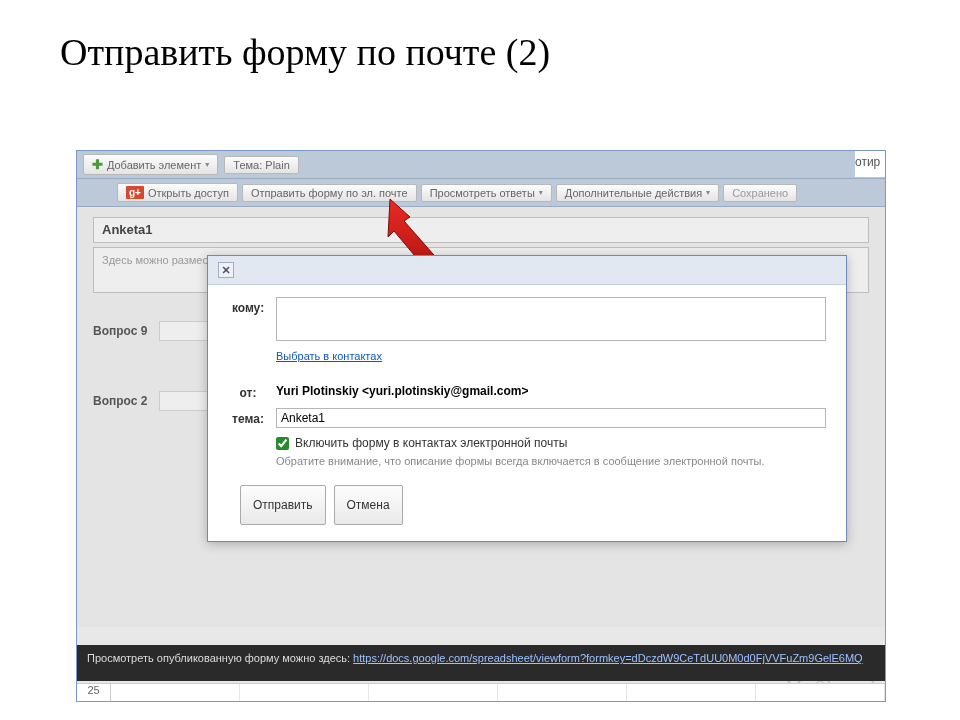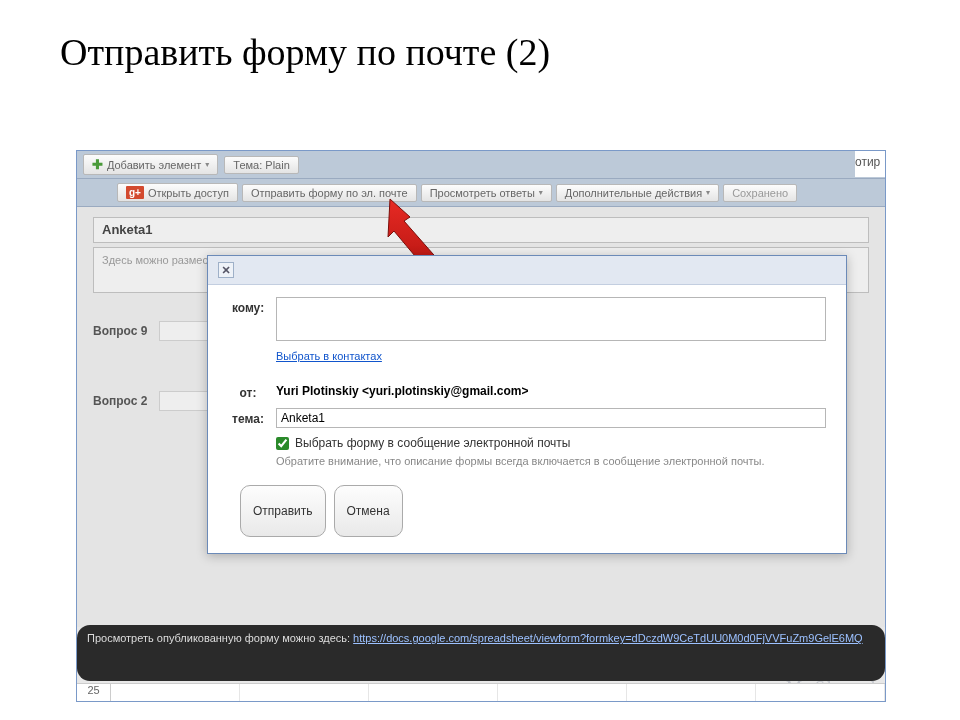--- a/index.html
+++ b/index.html
@@ -111,37 +111,37 @@
   .from-val { font-size:12px; color:#000; padding-top:2px;font-weight:bold;}
   .subj-input {
     flex:1; height:20px; border:1px solid #b6b6b6; padding:2px 4px; font-size:12px;
   }
   .chk-row { margin-left:48px; display:flex; align-items:center; gap:6px; font-size:12px; color:#333; margin-top:4px;}
   .chk { width:13px;height:13px; accent-color:#2a8a2a;}
   .note { margin-left:48px; font-size:11px; color:#888; margin-top:4px; max-width:520px; line-height:1.35;}
   .modal-btns { margin:16px 0 0 12px; display:flex; gap:8px; }
   .mbtn {
     background: linear-gradient(#fdfdfd,#e9e9e9);
-    border:1px solid #aaa; border-radius:10px;
-    padding:18px 12px; font-size:12px; color:#333; cursor:pointer;
+    border:1px solid #aaa; border-radius:2px;
+    padding:12px 12px; font-size:12px; color:#333; cursor:pointer;
   }
 
   
   .arrow {
     position:absolute;
     left: 293px; top: 40px;
     pointer-events:none;
   }
 
   
   .footer-bar {
     position:absolute; left:0; right:0; bottom:20px;
-    height:56px; background:#2a2a2a;
+    height:36px; background:#2a2a2a;
     color:#ddd; font-size:11px;
-    padding:6px 10px; line-height:1.3;border-radius:13px;
+    padding:6px 10px; line-height:1.3;
   }
   .footer-bar a { color:#9cc1ff; text-decoration:underline; }
   .watermark {
     position:absolute; right:8px; bottom:2px;
     font-size:18px; color:rgba(120,130,150,0.35);
     font-family: Georgia, serif; letter-spacing:2px;
     pointer-events:none;
   }
 
   
@@ -240,21 +240,21 @@
         <div class="from-val">Yuri Plotinskiy &lt;yuri.plotinskiy@gmail.com&gt;</div>
       </div>
 
       <div class="mrow">
         <div class="mlabel">тема:</div>
         <input class="subj-input" value="Anketa1" style="">
       </div>
 
       <div class="chk-row">
         <input type="checkbox" class="chk" checked="" style="">
-        <span>Выбрать форму в сообщение электронной почты</span>
+        <span>Включить форму в контактах электронной почты</span>
       </div>
       <div class="note">Обратите внимание, что описание формы всегда включается в сообщение электронной почты.</div>
 
       <div class="modal-btns">
         <div class="mbtn">Отправить</div>
         <div class="mbtn">Отмена</div>
       </div>
     </div>
   </div>
 

